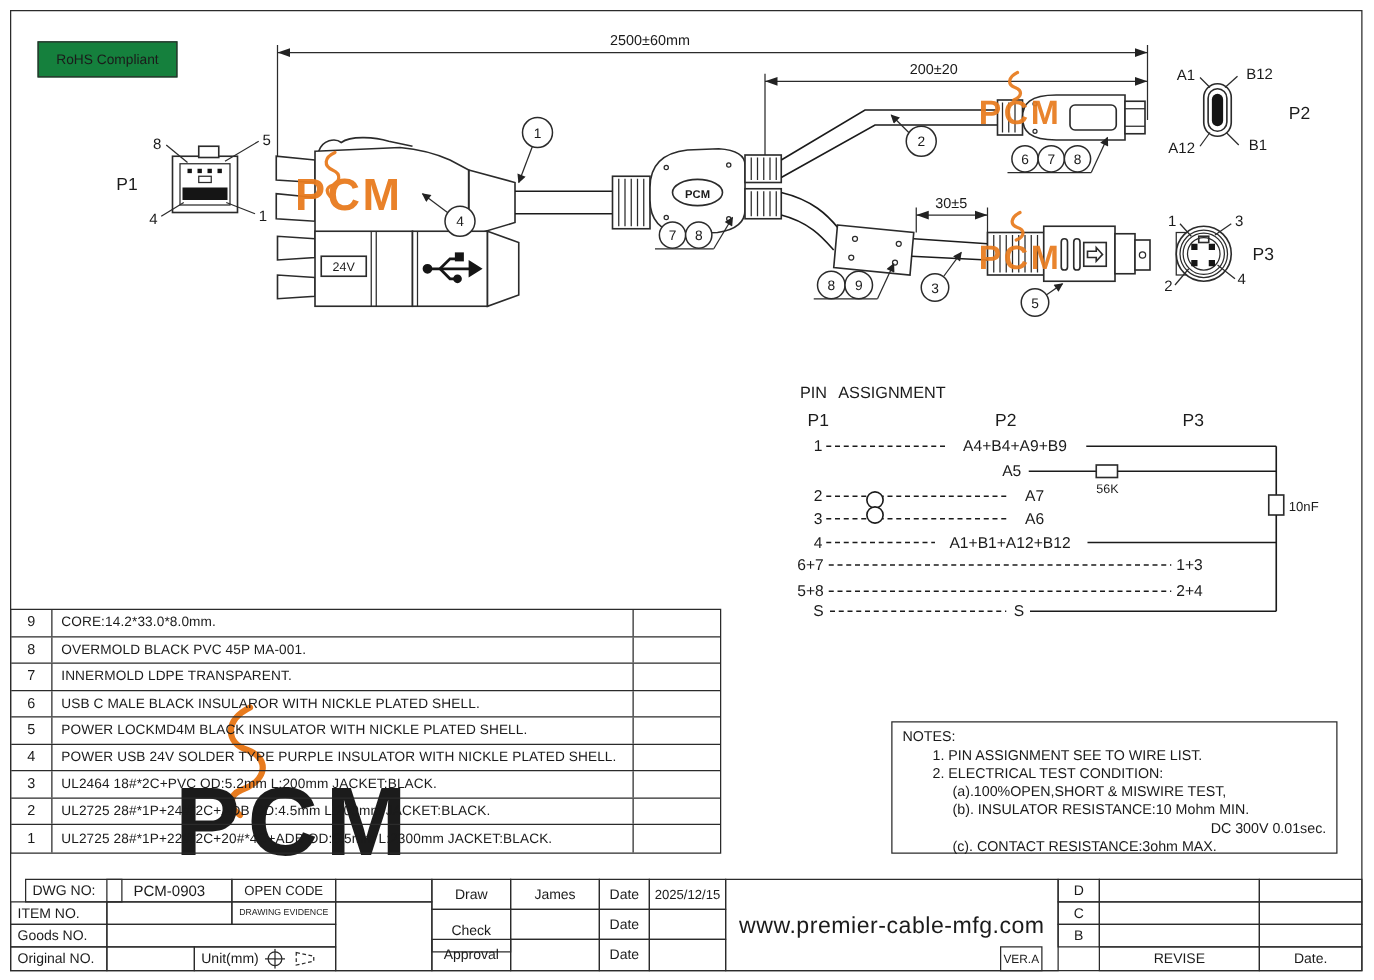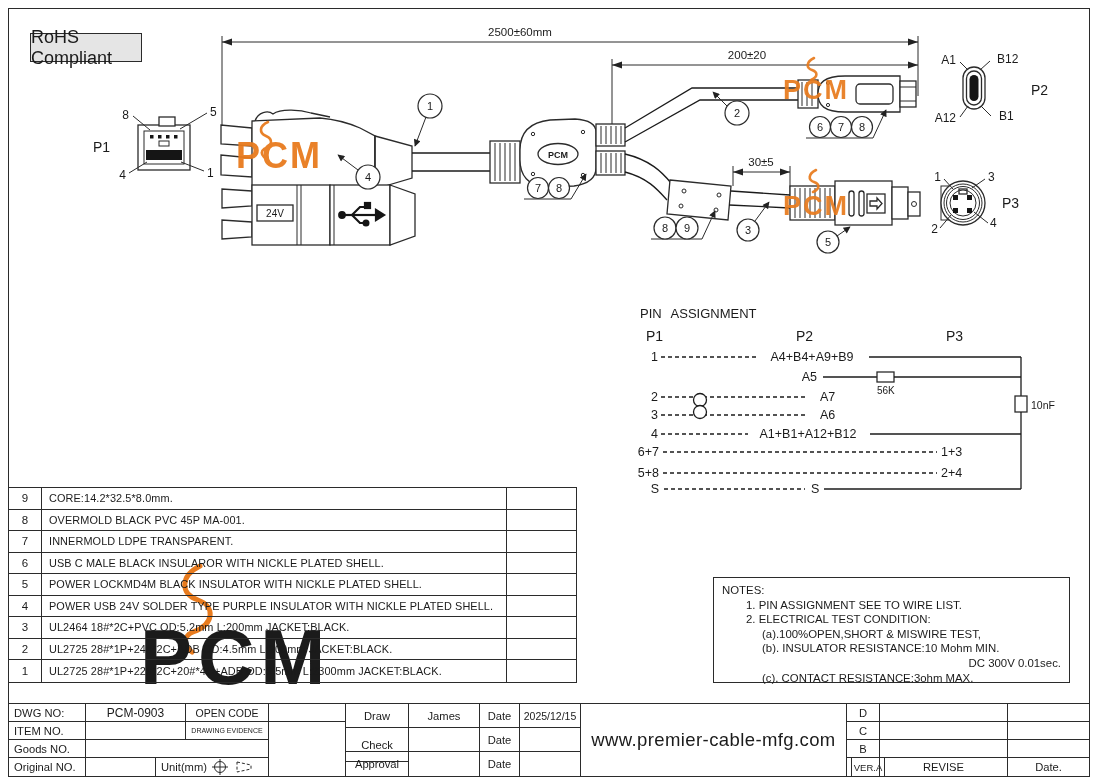--- a/index.html
+++ b/index.html
@@ -3,21 +3,21 @@
 <meta charset="utf-8">
 <style>
   html,body{margin:0;padding:0;}
   body{width:1099px;height:784px;background:#ffffff;position:relative;overflow:hidden;
        font-family:"Liberation Sans", sans-serif;color:#1b1b1b;}
   .abs{position:absolute;}
   
   #frame{left:8px;top:8px;width:1080px;height:767px;border:1.6px solid #2b2b2b;z-index:3;pointer-events:none;}
   
   #rohs{left:30px;top:33px;width:110px;height:27px;border:1.4px solid #2b2b2b;display:flex;
-        align-items:center;justify-content:center;font-size:18px;z-index:4;background:#e5e5e5;}
+        align-items:center;justify-content:center;font-size:11px;z-index:4;background:#15803d;}
   
   #draw{left:0;top:0;width:1099px;height:540px;z-index:2;}
   svg text{font-family:"Liberation Sans", sans-serif;fill:#1b1b1b;}
   .ol{fill:#ffffff;stroke:#2b2b2b;stroke-width:1.3;}
   .ln{stroke:#2b2b2b;stroke-width:1.3;fill:none;}
   .thin{stroke:#2b2b2b;stroke-width:1;fill:none;}
   .dash{stroke:#1b1b1b;stroke-width:1.3;stroke-dasharray:4 3;fill:none;}
   .wire{stroke:#1b1b1b;stroke-width:1.3;fill:none;}
   .dimtxt{font-size:11.5px;}
   .pintxt{font-size:12.5px;}
@@ -355,21 +355,21 @@
     <line class="wire" x1="1021" y1="357" x2="1021" y2="396"></line>
     <rect class="ln" x="1015" y="396" width="12" height="16"></rect>
     <line class="wire" x1="1021" y1="412" x2="1021" y2="489"></line>
     <text x="1031" y="409" font-size="10.5">10nF</text>
   </g>
 </svg>
 
 <div id="bom" class="abs">
   <div class="bom-row">
       <div class="c-no">9</div>
-      <div class="c-desc">CORE:14.2*32.5*8.0mm.</div>
+      <div class="c-desc">CORE:14.2*33.0*8.0mm.</div>
       <div class="c-pn"></div>
     </div>
   <div class="bom-row">
       <div class="c-no">8</div>
       <div class="c-desc">OVERMOLD BLACK PVC 45P MA-001.</div>
       <div class="c-pn"></div>
     </div>
   <div class="bom-row">
       <div class="c-no">7</div>
       <div class="c-desc">INNERMOLD LDPE TRANSPARENT.</div>
@@ -412,21 +412,21 @@
   <div class="n-i1">1. PIN ASSIGNMENT SEE TO WIRE LIST.</div>
   <div class="n-i1">2. ELECTRICAL TEST CONDITION:</div>
   <div class="n-i2">(a).100%OPEN,SHORT &amp; MISWIRE TEST,</div>
   <div class="n-i2">(b). INSULATOR RESISTANCE:10 Mohm MIN.</div>
   <div class="n-i3">DC 300V 0.01sec.</div>
   <div class="n-i2">(c). CONTACT RESISTANCE:3ohm MAX.</div>
 </div>
 
 <div id="tblock" class="abs">
 
-  <div class="tb pl" style="left:0;top:0;width:78px;height:19px;">DWG NO:</div>
+  <div class="tb pl" style="left:12px;top:0;width:78px;height:19px;">DWG NO:</div>
   <div class="tb ctr" style="left:77px;top:0;width:101px;height:19px;font-size:12px;">PCM-0903</div>
   <div class="tb ctr" style="left:177px;top:0;width:84px;height:19px;font-size:10.5px;">OPEN CODE</div>
   <div class="tb" style="left:260px;top:0;width:78px;height:19px;"></div>
   <div class="tb pl" style="left:0;top:18px;width:78px;height:19px;">ITEM NO.</div>
   <div class="tb" style="left:77px;top:18px;width:101px;height:19px;"></div>
   <div class="tb ctr small" style="left:177px;top:18px;width:84px;height:19px;">DRAWING EVIDENCE</div>
   <div class="tb" style="left:260px;top:18px;width:78px;height:56px;"></div>
   <div class="tb pl" style="left:0;top:36px;width:78px;height:19px;">Goods NO.</div>
   <div class="tb" style="left:77px;top:36px;width:184px;height:19px;"></div>
   <div class="tb pl" style="left:0;top:54px;width:78px;height:20px;">Original NO.</div>
@@ -460,16 +460,16 @@
 
   <div class="tb ctr" style="left:838px;top:0;width:34px;height:19px;">D</div>
   <div class="tb" style="left:871px;top:0;width:129px;height:19px;"></div>
   <div class="tb" style="left:999px;top:0;width:83px;height:19px;"></div>
   <div class="tb ctr" style="left:838px;top:18px;width:34px;height:19px;">C</div>
   <div class="tb" style="left:871px;top:18px;width:129px;height:19px;"></div>
   <div class="tb" style="left:999px;top:18px;width:83px;height:19px;"></div>
   <div class="tb ctr" style="left:838px;top:36px;width:34px;height:19px;">B</div>
   <div class="tb" style="left:871px;top:36px;width:129px;height:19px;"></div>
   <div class="tb" style="left:999px;top:36px;width:83px;height:19px;"></div>
-  <div class="tb ctr" style="left:843px;top:54px;width:34px;height:20px;font-size:9.5px;">VER.A</div>
+  <div class="tb ctr" style="left:792px;top:54px;width:34px;height:20px;font-size:9.5px;">VER.A</div>
   <div class="tb ctr" style="left:871px;top:54px;width:129px;height:20px;">REVISE</div>
   <div class="tb ctr" style="left:999px;top:54px;width:83px;height:20px;">Date.</div>
 </div>
 
 </body></html>

